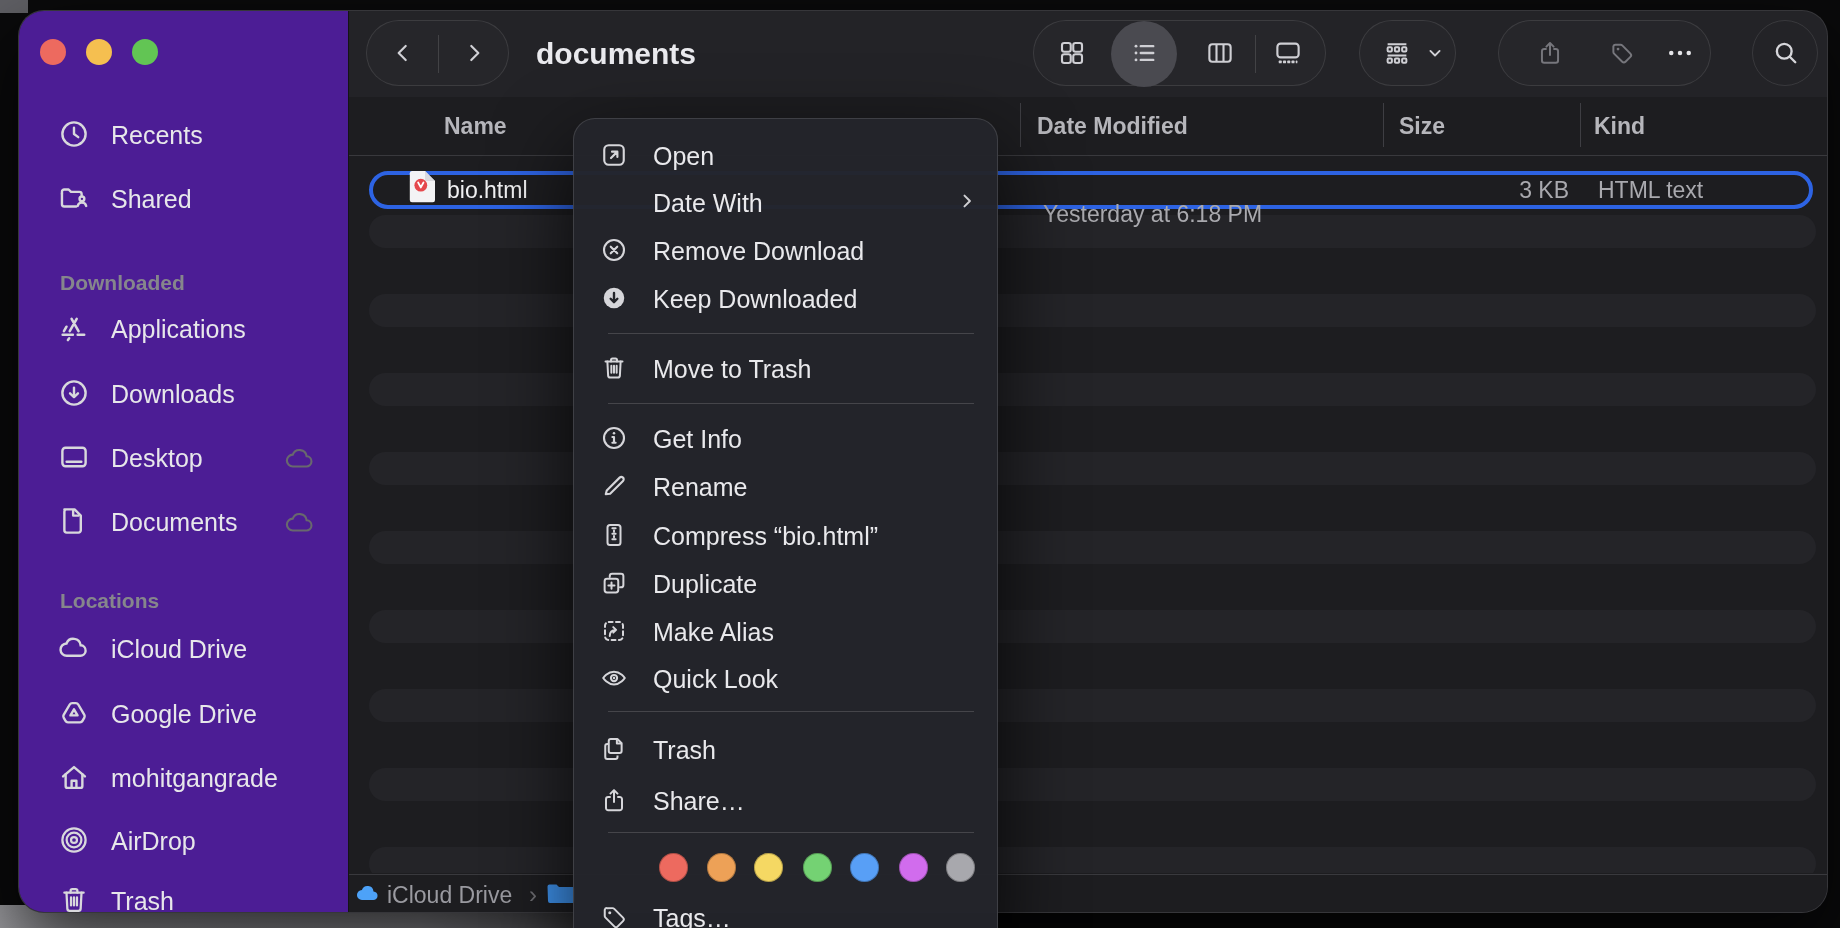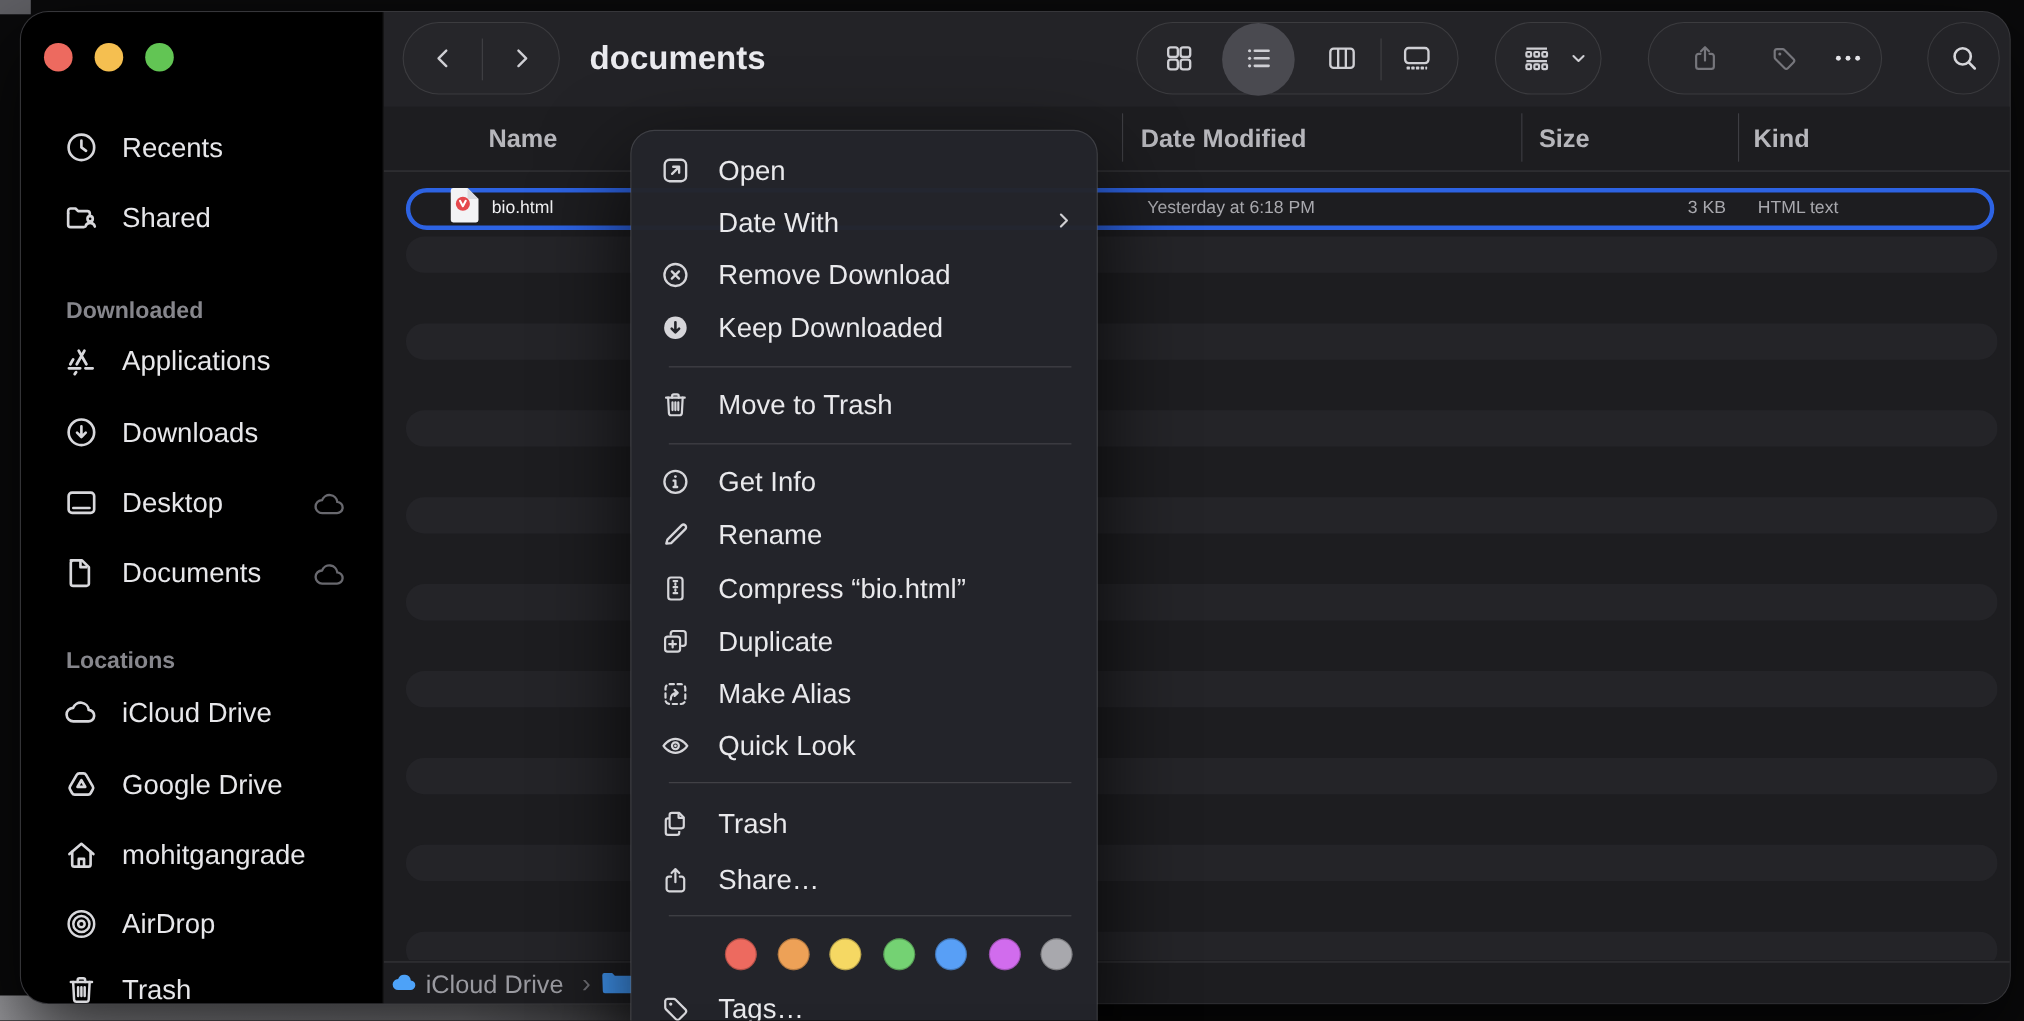--- a/index.html
+++ b/index.html
@@ -10,21 +10,21 @@
   .desk-strip  { position:absolute; left:0; top:905px; width:600px; height:23px;
                  background:linear-gradient(to right,#9a9a9e,#86868b 70%,#55555a); }
 
   
   .window { position:absolute; left:18px; top:10px; width:1810px; height:903px;
             background:#232327; border-radius:26px; overflow:hidden;
             border:1px solid rgba(255,255,255,.09);
             box-shadow:0 30px 70px rgba(0,0,0,.7); }
 
   
-  .sidebar { position:absolute; left:0; top:0; width:329px; height:903px; background:#000000; }
+  .sidebar { position:absolute; left:0; top:0; width:329px; height:903px; background:#4c1d95; }
   .sidebar-divider { position:absolute; left:329px; top:0; width:1px; height:903px; background:#141416; }
   .traffic { position:absolute; top:28px; width:26px; height:26px; border-radius:50%; }
   .t-red{left:21px;background:#ed6a5f;} .t-yellow{left:67px;background:#f5bf50;} .t-green{left:113px;background:#62c554;}
   .sb-item { position:absolute; left:0; width:329px; height:38px; }
   .sb-ic { position:absolute; left:38px; top:1px; width:36px; height:36px; color:#d8d8dc; }
   .sb-ic svg{ width:34px; height:34px; }
   .sb-label { position:absolute; left:92px; top:50%; transform:translateY(-50%);
               font-size:25px; color:#e7e7ea; white-space:nowrap; }
   .sb-section { position:absolute; left:41px; font-size:21px; font-weight:700; color:#86868c; }
   .sb-cloud { position:absolute; left:264px; top:4px; width:34px; height:30px; color:#68686e; }
@@ -49,24 +49,24 @@
   .head-divider { position:absolute; left:0; top:58px; width:1480px; height:1px; background:#39393d; }
 
   .rows-clip { position:absolute; left:20px; top:74px; width:1447px; height:702px; overflow:hidden; }
   .stripe { position:absolute; left:0; width:1447px; height:33px; border-radius:17px; background:#242428; }
   .stripe:nth-of-type(1){top:44px;} .stripe:nth-of-type(2){top:123px;} .stripe:nth-of-type(3){top:202px;}
   .stripe:nth-of-type(4){top:281px;} .stripe:nth-of-type(5){top:360px;} .stripe:nth-of-type(6){top:439px;}
   .stripe:nth-of-type(7){top:518px;} .stripe:nth-of-type(8){top:597px;} .stripe:nth-of-type(9){top:676px;}
 
   .file-row { position:absolute; left:20px; top:74px; width:1444px; height:38px;
               border:4px solid #2d63e3; border-radius:20px; }
-  .file-row .cell { position:absolute; top:50%; transform:translateY(-50%); font-size:16px; color:#a9a9ae; white-space:nowrap;text-align:right; }
+  .file-row .cell { position:absolute; top:50%; transform:translateY(-50%); font-size:23px; color:#a9a9ae; white-space:nowrap;text-align:right; }
   .file-icon { position:absolute; left:35px; top:-5px; width:28px; height:33px; }
   .fname { left:74px; color:#f0f0f2 !important; }
-  .fdate { left:670px; }
+  .fdate { left:670px;margin-top:24px; }
   .fsize { left:1052px; width:144px; text-align:right; }
   .fkind { left:1225px; }
 
   
   .status-divider { position:absolute; left:0; top:777px; width:1480px; height:1px; background:#39393d; }
   .status-bar { position:absolute; left:0; top:778px; width:1480px; height:39px; }
   .st-cloud { position:absolute; left:5px; top:8px; width:28px; height:20px; color:#4da2f8; }
   .st-label { position:absolute; left:38px; top:50%; transform:translateY(-50%); font-size:23px; color:#9a9aa0; }
   .st-chev  { position:absolute; left:180px; top:50%; transform:translateY(-50%); font-size:24px; color:#6e6e73; }
   .st-folder{ position:absolute; left:197px; top:6px; width:30px; height:24px; }

